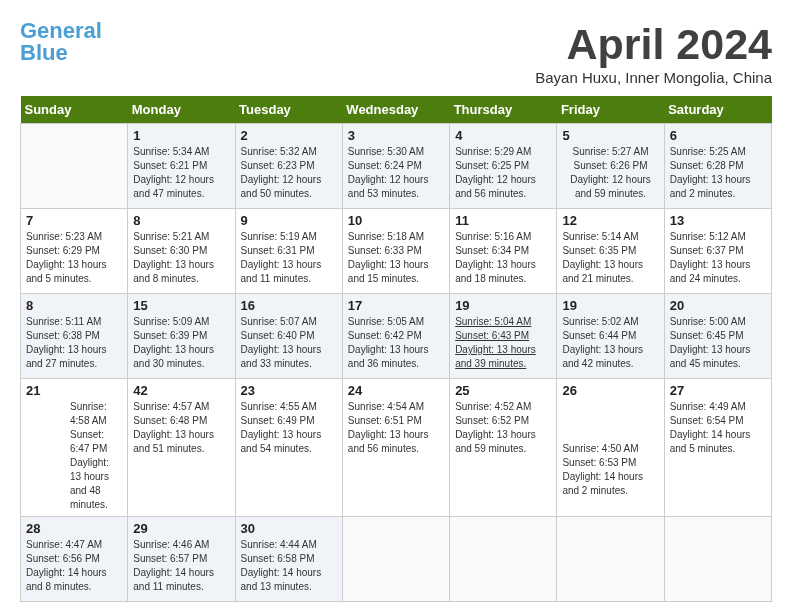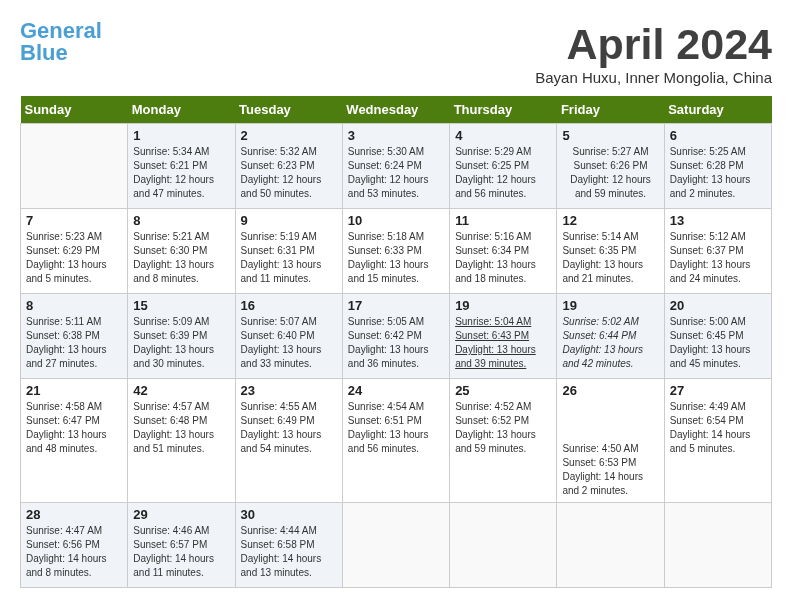--- a/index.html
+++ b/index.html
@@ -241,37 +241,37 @@
         </td>
         <td>
           <span class="day-number">19</span>
           <div class="day-info" style="white-space: pre-line; text-decoration: underline;">Sunrise: 5:04 AM
 Sunset: 6:43 PM
 Daylight: 13 hours
 and 39 minutes.</div>
         </td>
         <td>
           <span class="day-number">19</span>
-          <div class="day-info" style="white-space: pre-line; font-style: italic;">Sunrise: 5:02 AM
+          <div class="day-info" style="white-space: pre-line;">Sunrise: 5:02 AM
 Sunset: 6:44 PM
 Daylight: 13 hours
 and 42 minutes.</div>
         </td>
         <td>
           <span class="day-number">20</span>
           <div class="day-info" style="white-space: pre-line;">Sunrise: 5:00 AM
 Sunset: 6:45 PM
 Daylight: 13 hours
 and 45 minutes.</div>
         </td>
       </tr>
       <tr>
         <td>
           <span class="day-number">21</span>
-          <div class="day-info" style="white-space: pre-line;">Sunrise: 4:58 AM
+          <div class="day-info" style="white-space: pre-line; margin-left: 44px;">Sunrise: 4:58 AM
 Sunset: 6:47 PM
 Daylight: 13 hours
 and 48 minutes.</div>
         </td>
         <td>
           <span class="day-number">42</span>
           <div class="day-info" style="white-space: pre-line;">Sunrise: 4:57 AM
 Sunset: 6:48 PM
 Daylight: 13 hours
 and 51 minutes.</div>

